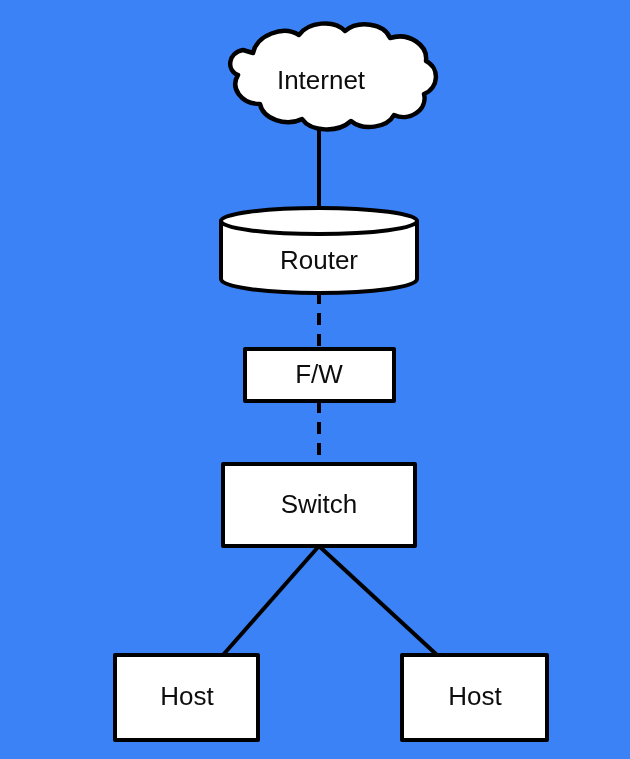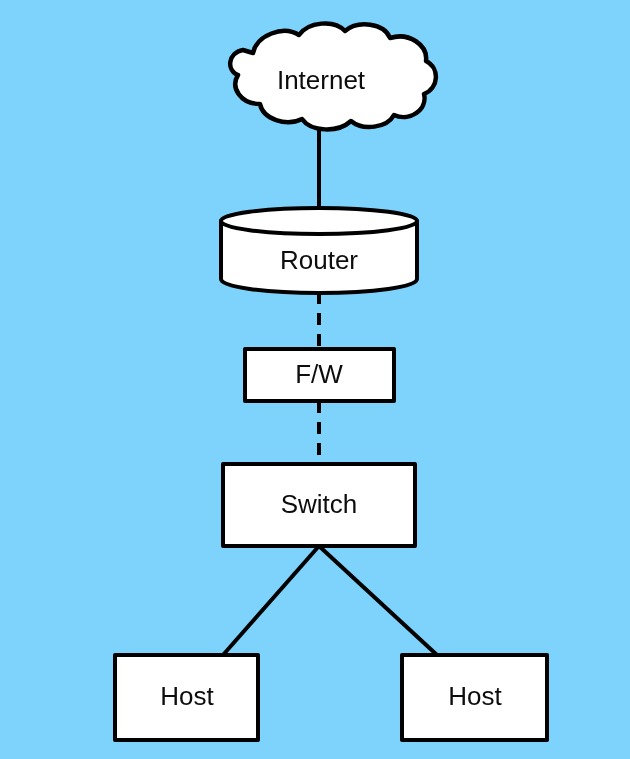--- a/index.html
+++ b/index.html
@@ -4,21 +4,21 @@
 <style>
   html, body {
     margin: 0;
     padding: 0;
     background: #ffffff;
   }
   #canvas {
     position: relative;
     width: 630px;
     height: 759px;
-    background: #7dd3fc;
+    background: #3b82f6;
     overflow: hidden;
     font-family: "Liberation Sans", "DejaVu Sans", sans-serif;
   }
   #diagram-svg {
     position: absolute;
     top: 0;
     left: 0;
     width: 630px;
     height: 759px;
   }

